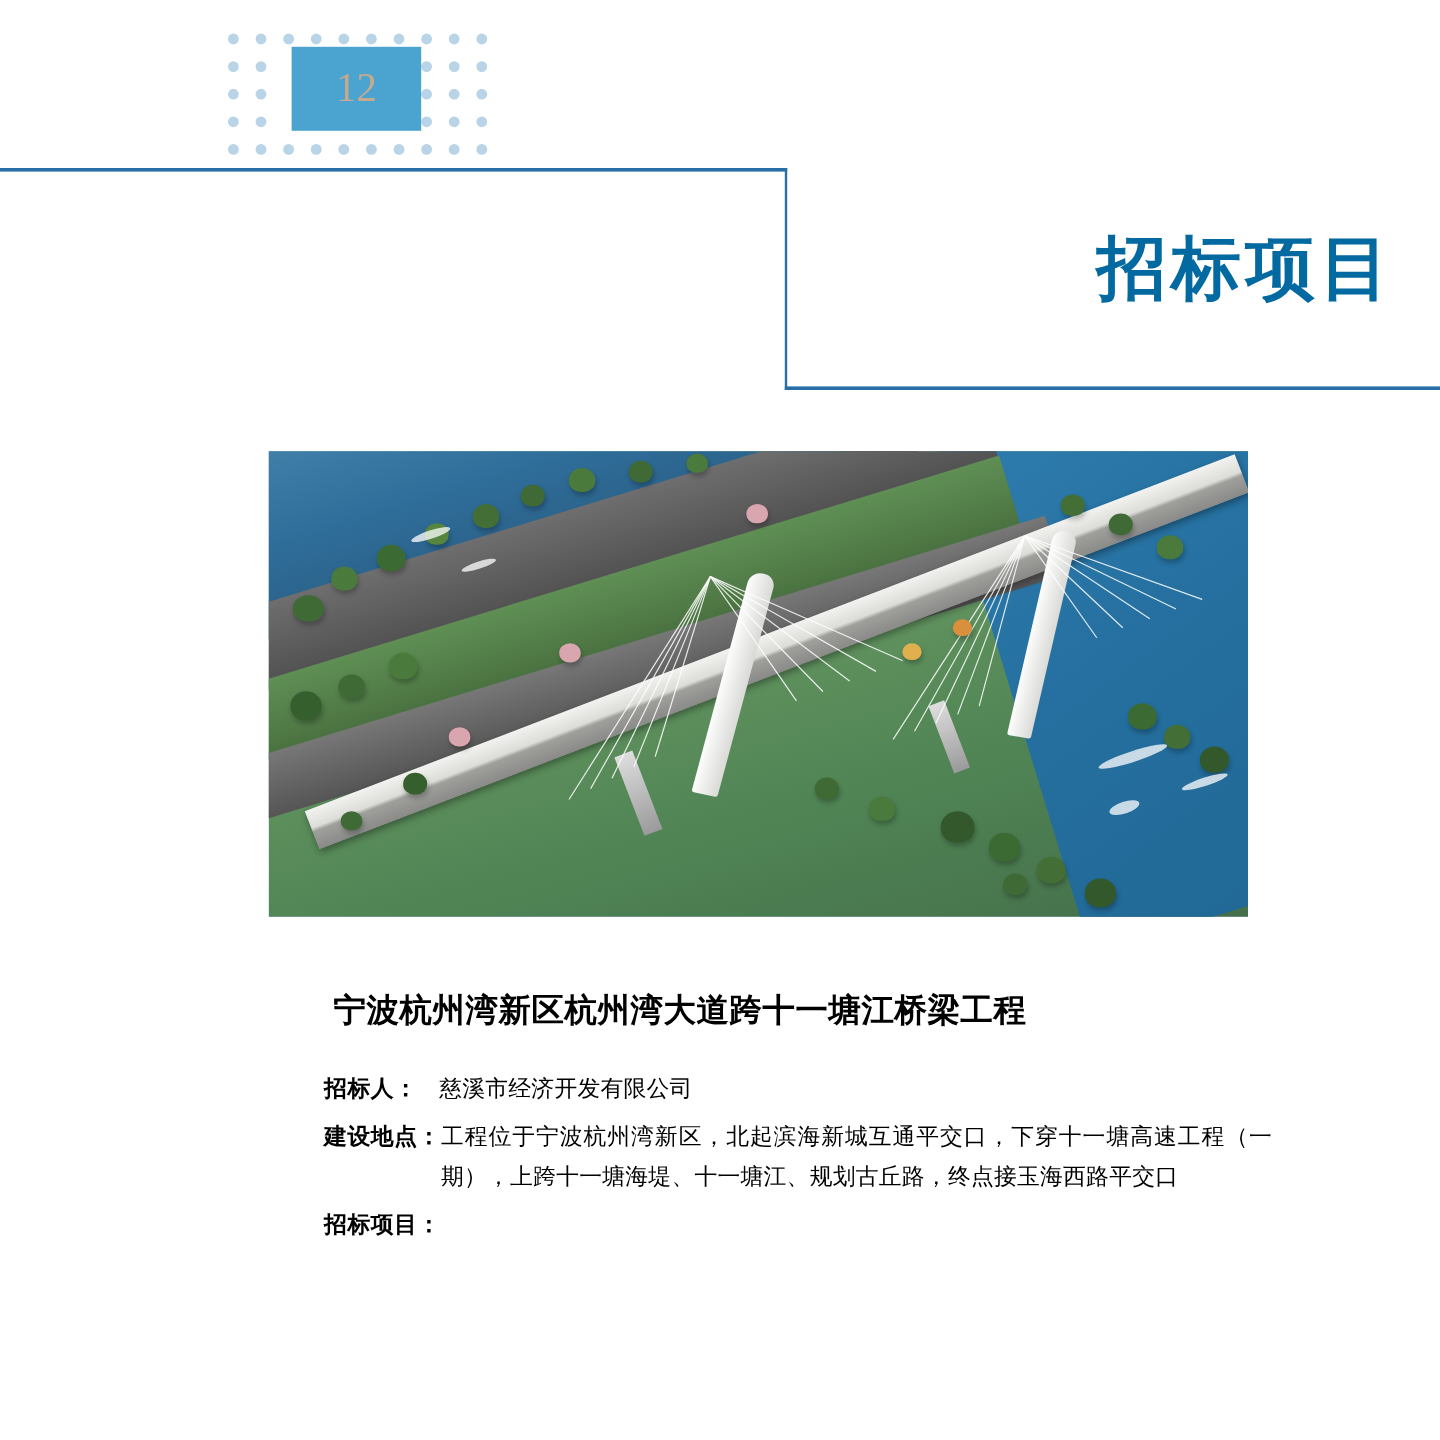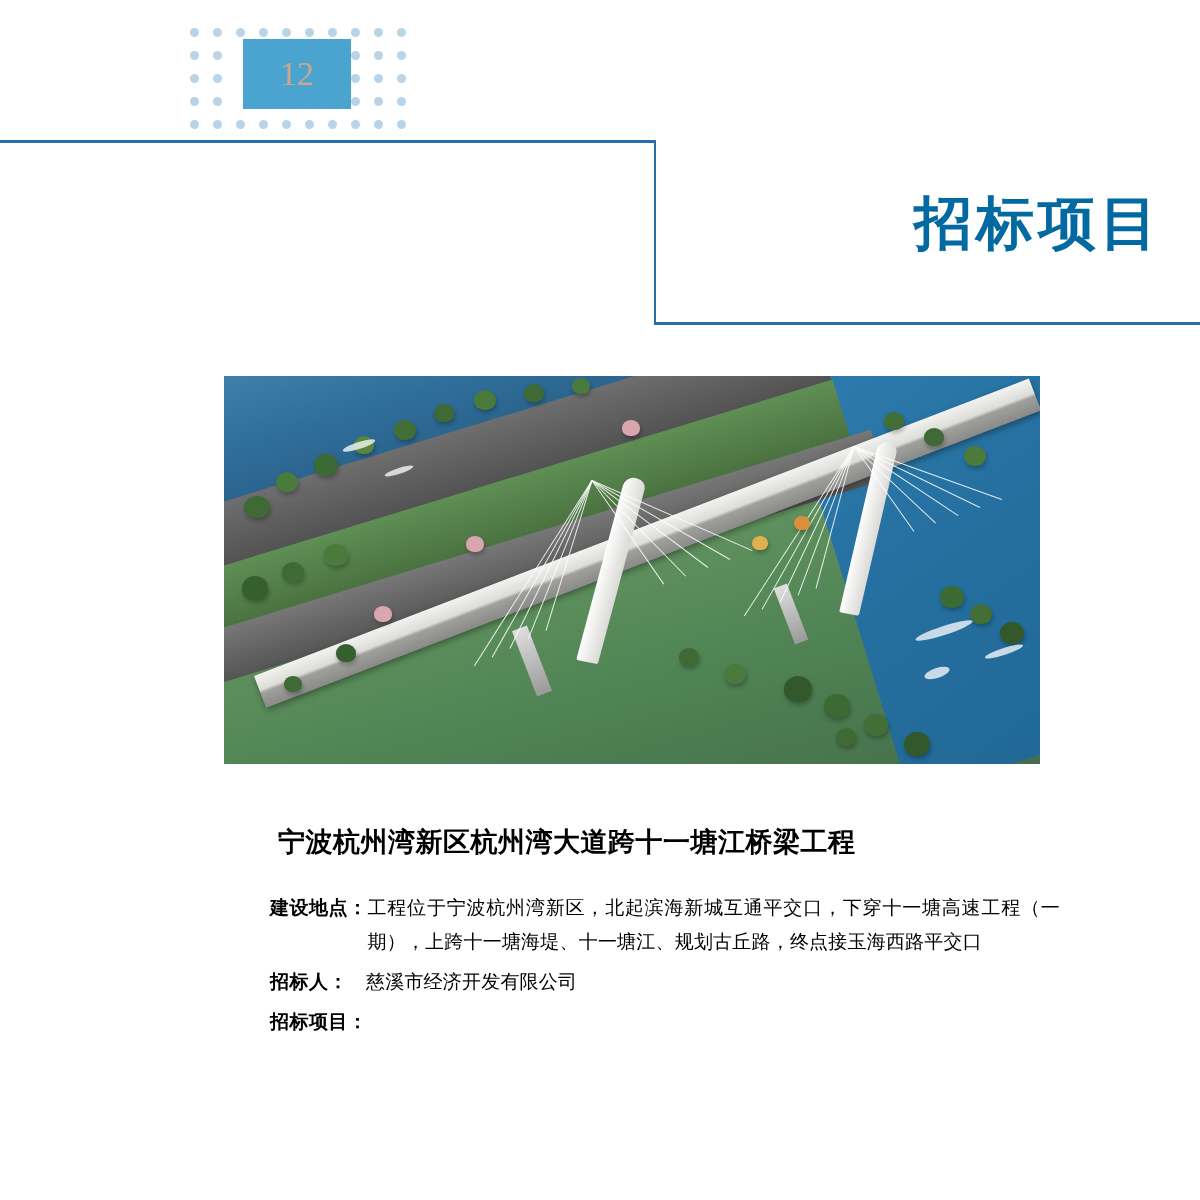--- a/index.html
+++ b/index.html
@@ -371,24 +371,24 @@
       <div class="ill-boatwake" style="left: 160px; top: 92px; width: 30px; height: 6px;"></div>
       <div class="ill-boatwake" style="left: 690px; top: 250px; width: 60px; height: 9px;"></div>
       <div class="ill-boatwake" style="left: 760px; top: 272px; width: 40px; height: 7px;"></div>
       <div class="ill-boatwake" style="left: 700px; top: 292px; width: 26px; height: 10px;"></div>
     </div>
 </div>
 
 <div class="project-title">宁波杭州湾新区杭州湾大道跨十一塘江桥梁工程</div>
 
 <div class="info-list">
-  <div class="info-row">
-    <span class="info-label">建设地点：</span>
-    <span class="info-value">工程位于宁波杭州湾新区，北起滨海新城互通平交口，下穿十一塘高速工程（一期），上跨十一塘海堤、十一塘江、规划古丘路，终点接玉海西路平交口</span>
-  </div>
   <div class="info-row row-bidder">
     <span class="info-label">招标人：</span>
     <span class="info-value">慈溪市经济开发有限公司</span>
   </div>
   <div class="info-row">
+    <span class="info-label">建设地点：</span>
+    <span class="info-value">工程位于宁波杭州湾新区，北起滨海新城互通平交口，下穿十一塘高速工程（一期），上跨十一塘海堤、十一塘江、规划古丘路，终点接玉海西路平交口</span>
+  </div>
+  <div class="info-row">
     <span class="info-label">招标项目：</span>
   </div>
 </div>
 
 </body></html>

